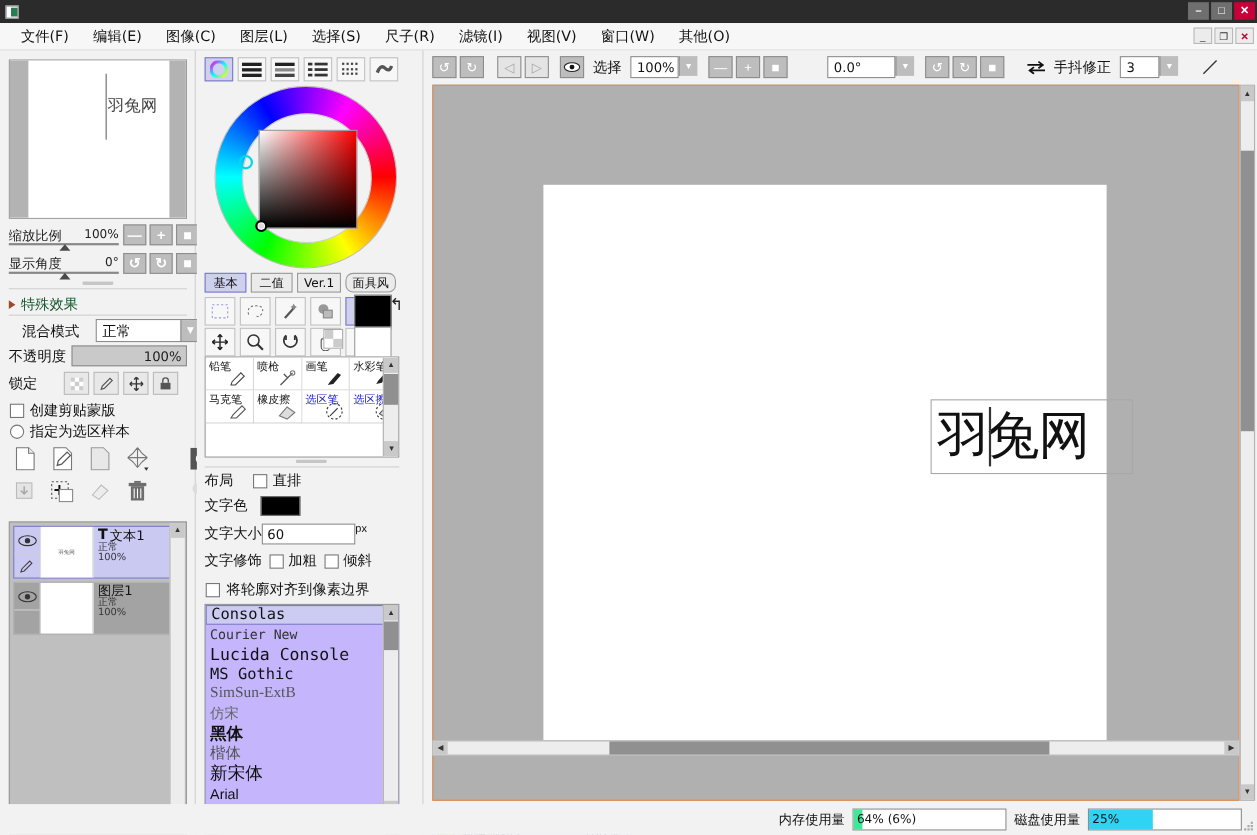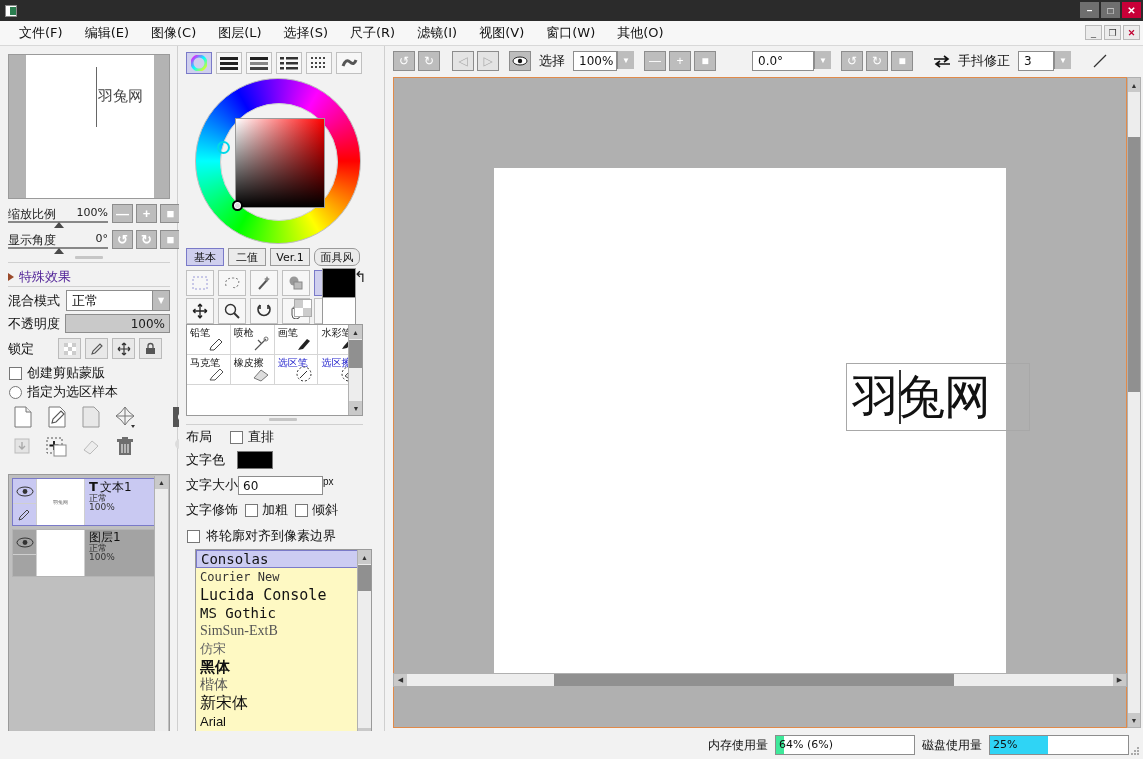--- a/index.html
+++ b/index.html
@@ -91,21 +91,21 @@
     color:#fff; font-size:13px; font-weight:bold;
   }
   .btnrow { position:absolute; display:flex; gap:3px; }
 
   .sect-divider { position:absolute; left:8px; width:162px; height:1px; background:#d0d0d0; }
   .grabhandle { position:absolute; width:28px; height:3px; background:#c6c6c6; border-radius:1px; }
 
   .fx-row { position:absolute; left:8px; display:flex; align-items:center; gap:5px; }
   .tri-right { width:0;height:0;border-top:4px solid transparent;border-bottom:4px solid transparent;
                border-left:6px solid #9a4a2a; }
-  .fx-label { color:#4c1d95; font-size:13px; font-family:"DejaVu Sans","Liberation Sans",sans-serif;}
+  .fx-label { color:#14532d; font-size:13px; font-family:"DejaVu Sans","Liberation Sans",sans-serif;}
 
   .lbl {
     font-size:13px; color:#111;
     font-family:"DejaVu Sans","Liberation Sans",sans-serif;
   }
   .combo {
     border:1px solid #8d8d8d; background:#fff; height:21px;
     display:flex; align-items:center; justify-content:space-between; padding-left:5px;
     font-size:13px; color:#111; font-family:"DejaVu Sans","Liberation Sans",sans-serif;
   }
@@ -188,21 +188,21 @@
            border-bottom:1px solid #d5d5d5; position:relative; background:#fff; }
   .bcell .bname { position:absolute; left:3px; top:1px; font-size:10px; color:#111;
                   font-family:"DejaVu Sans","Liberation Sans",sans-serif; }
   .bcell.blue .bname { color:#2020cc; }
   .bcell .bico { position:absolute; right:4px; bottom:2px; width:18px; height:16px; }
 
   .txtfield { border:1px solid #8d8d8d; background:#fff; height:19px;
               display:flex; align-items:center; padding-left:4px;
               font-size:12px; color:#111; font-family:"DejaVu Sans","Liberation Sans",sans-serif; }
 
-  .fontlist { position:absolute; left:16px; width:177px; border:1px solid #9a9a9a; background:#fef9c3;
+  .fontlist { position:absolute; left:7px; width:177px; border:1px solid #9a9a9a; background:#c4b5fd;
               overflow:hidden; }
   .fontrow { height:18px; padding-left:4px; display:flex; align-items:center;
              font-size:14px; color:#111; }
   .fontrow.sel { background:#ccccf2; border:1px solid #7a7ac8; }
 
   
   #canvasarea { left:386px; top:46px; width:757px; height:713px; background:#f2f2f2; }
   .ctoolbar { position:absolute; left:0; top:0; width:757px; height:30px;
               background:#f2f2f2; display:flex; align-items:center; padding-left:7px; gap:3px; }
   .tbbtn { width:22px; height:20px; background:#bdbdbd; border:1px solid #8d8d8d;
@@ -317,21 +317,21 @@
 
     <div class="grabhandle" style="left:75px; top:210px;"></div>
     <div class="sect-divider" style="top:216px;"></div>
 
     <div class="fx-row" style="top:222px;">
       <div class="tri-right"></div>
       <div class="fx-label">特殊效果</div>
     </div>
     <div class="sect-divider" style="top:240px;"></div>
 
-    <div style="position:absolute; left:8px; top:244px; width:162px; display:flex; align-items:center; gap:6px;">
+    <div style="position:absolute; left:20px; top:244px; width:162px; display:flex; align-items:center; gap:15px;">
       <div class="lbl">混合模式</div>
       <div class="combo" style="flex:1;">
         <span>正常</span>
         <span class="arrow">▼</span>
       </div>
     </div>
 
     <div style="position:absolute; left:8px; top:268px; width:162px; display:flex; align-items:center; gap:5px;">
       <div class="lbl">不透明度</div>
       <div class="opacity-bar" style="flex:1;">

